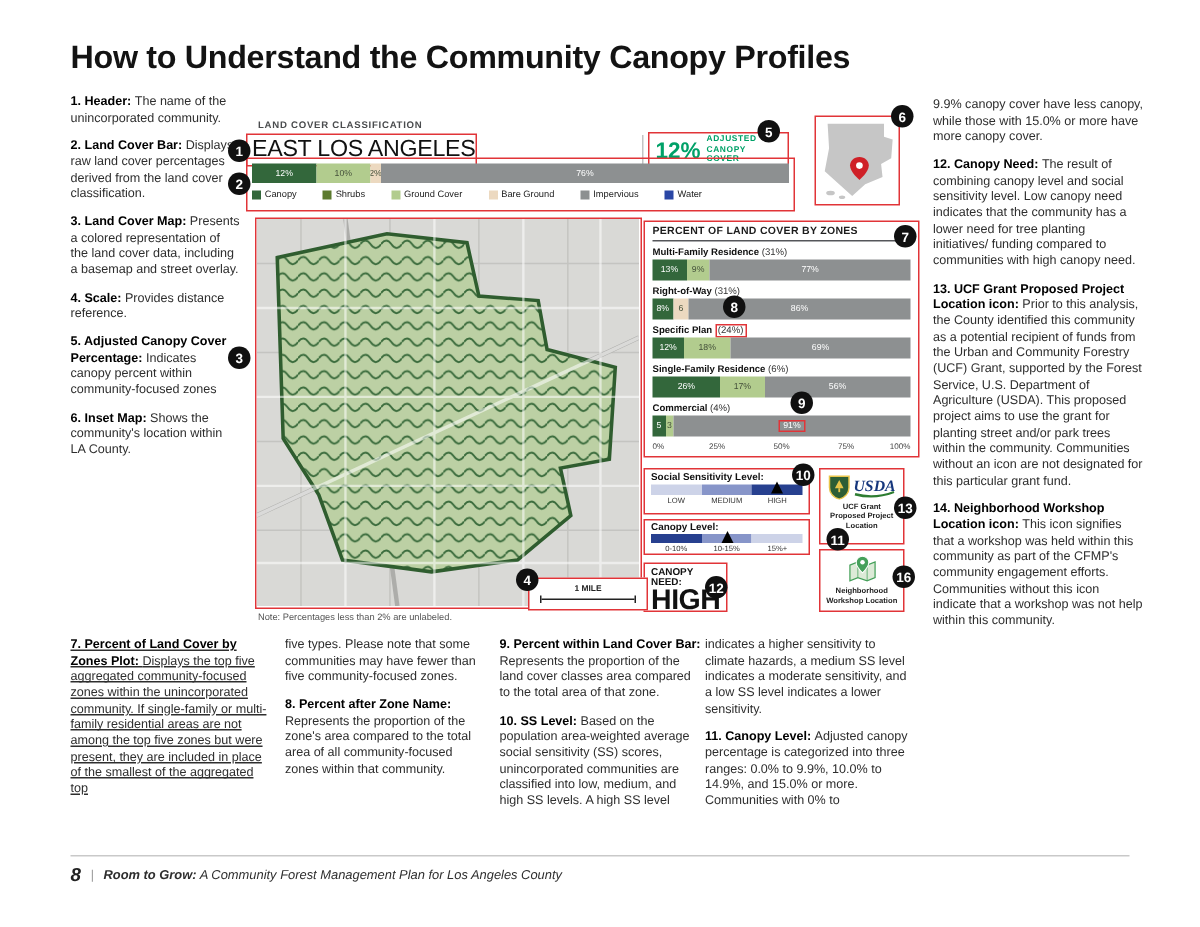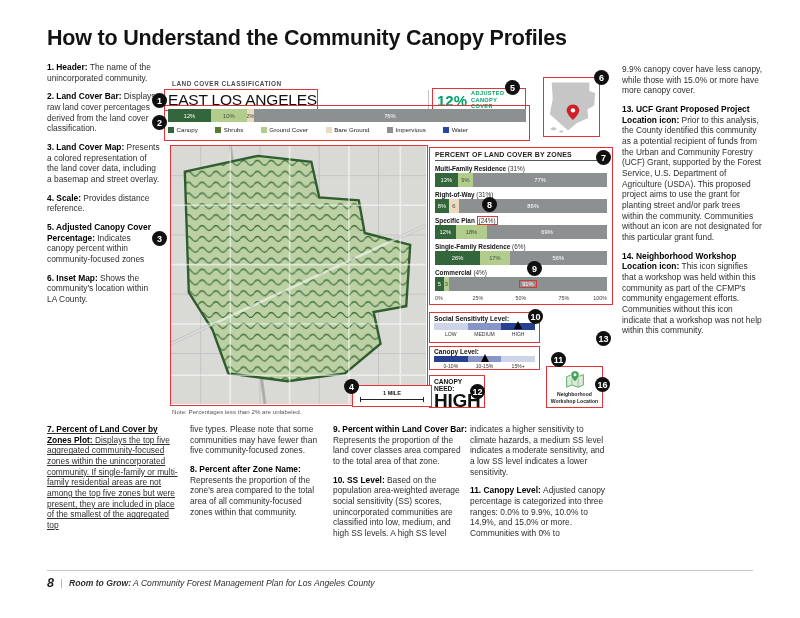--- a/index.html
+++ b/index.html
@@ -285,20 +285,38 @@
         <span>10-15%</span>
         <span>15%+</span>
       </div>
     </div>
 
   <div class="abs redbox cn-box">
     <div class="cn-lbl">CANOPY NEED:</div>
     <div class="cn-val">HIGH</div>
   </div>
 
+  <div class="abs redbox ucf-box">
+    <div class="logo-row">
+      <svg width="15" height="17" viewBox="0 0 15 17">
+        <path d="M1,1.5 L14,1.5 L14,9 C14,13 11,15.8 7.5,16.8 C4,15.8 1,13 1,9 Z" fill="#2d5e35" stroke="#e8c54a" stroke-width="1"></path>
+        <path d="M7.5,4 L10.4,9.5 L4.6,9.5 Z" fill="#e8c54a"></path>
+        <rect x="6.9" y="9.5" width="1.2" height="2.6" fill="#e8c54a"></rect>
+      </svg>
+      <svg width="28" height="17" viewBox="0 0 28 17">
+        <text x="0" y="11" font-family="Liberation Serif, serif" font-size="10.5" font-weight="bold" font-style="italic" fill="#15367c">USDA</text>
+        <path d="M1,13.5 Q14,17 27,12" stroke="#2e7d32" stroke-width="1.6" fill="none"></path>
+      </svg>
+    </div>
+    <div class="mini-lbl" id="ucf-label">
+        <div>UCF Grant</div>
+        <div>Proposed Project</div>
+        <div>Location</div>
+      </div>
+  </div>
 
   <div class="abs redbox ws-box">
     <svg width="22" height="23" viewBox="0 0 22 23" style="margin-bottom:2px;">
       <path d="M1,8 L7.3,5.5 L14.7,8 L21,5.5 L21,18 L14.7,20.5 L7.3,18 L1,20.5 Z" fill="#dcead7" stroke="#45a05a" stroke-width="1"></path>
       <path d="M7.3,5.5 L7.3,18 M14.7,8 L14.7,20.5" stroke="#45a05a" stroke-width="0.6" fill="none"></path>
       <path d="M11,1 c-3,0 -5,2.2 -5,4.8 c0,3.6 5,8.4 5,8.4 c0,0 5,-4.8 5,-8.4 C16,3.2 14,1 11,1 z" fill="#45a05a" stroke="#ffffff" stroke-width="0.8"></path>
       <circle cx="11" cy="5.8" r="1.8" fill="#ffffff"></circle>
     </svg>
     <div class="mini-lbl" id="ws-label">
         <div>Neighborhood</div>
@@ -317,20 +335,21 @@
       <p><b>9. Percent within Land Cover Bar: </b>Represents the proportion of the land cover classes area compared to the total area of that zone.</p>
       <p><b>10. SS Level: </b>Based on the population area-weighted average social sensitivity (SS) scores, unincorporated communities are classified into low, medium, and high SS levels. A high SS level</p>
     </div>
   <div class="abs txtcol bcol4" id="bcol4">
       <p>indicates a higher sensitivity to climate hazards, a medium SS level indicates a moderate sensitivity, and a low SS level indicates a lower sensitivity.</p>
       <p><b>11. Canopy Level: </b>Adjusted canopy percentage is categorized into three ranges: 0.0% to 9.9%, 10.0% to 14.9%, and 15.0% or more. Communities with 0% to</p>
     </div>
 
   <div class="abs txtcol right-col" id="right-col">
       <p>9.9% canopy cover have less canopy, while those with 15.0% or more have more canopy cover.</p>
+      <p><b>12. Canopy Need: </b>The result of combining canopy level and social sensitivity level. Low canopy need indicates that the community has a lower need for tree planting initiatives/ funding compared to communities with high canopy need.</p>
       <p><b>13. UCF Grant Proposed Project Location icon: </b>Prior to this analysis, the County identified this community as a potential recipient of funds from the Urban and Community Forestry (UCF) Grant, supported by the Forest Service, U.S. Department of Agriculture (USDA). This proposed project aims to use the grant for planting street and/or park trees within the community. Communities without an icon are not designated for this particular grant fund.</p>
       <p><b>14. Neighborhood Workshop Location icon: </b>This icon signifies that a workshop was held within this community as part of the CFMP's community engagement efforts. Communities without this icon indicate that a workshop was not help within this community.</p>
     </div>
 
   <div class="badge b1">1</div>
   <div class="badge b2">2</div>
   <div class="badge b3">3</div>
   <div class="badge b4">4</div>
   <div class="badge b5">5</div>
   <div class="badge b6">6</div>

